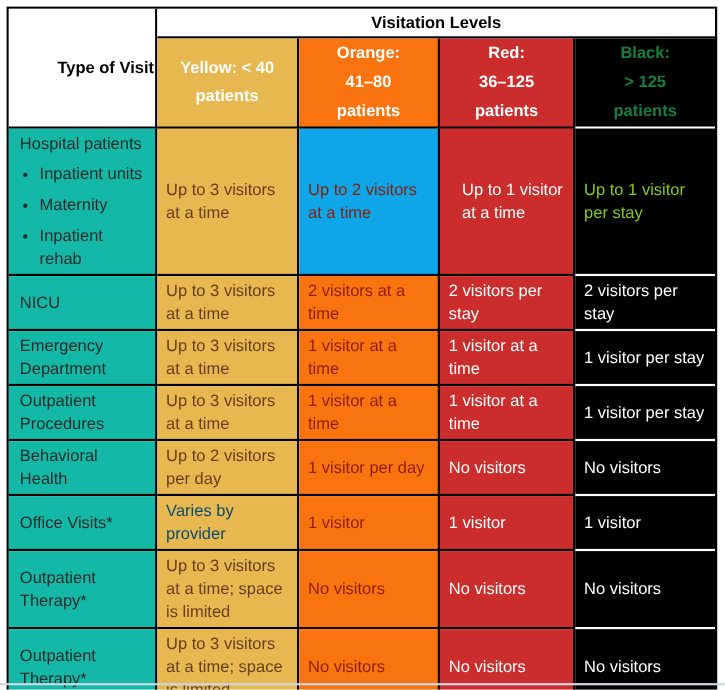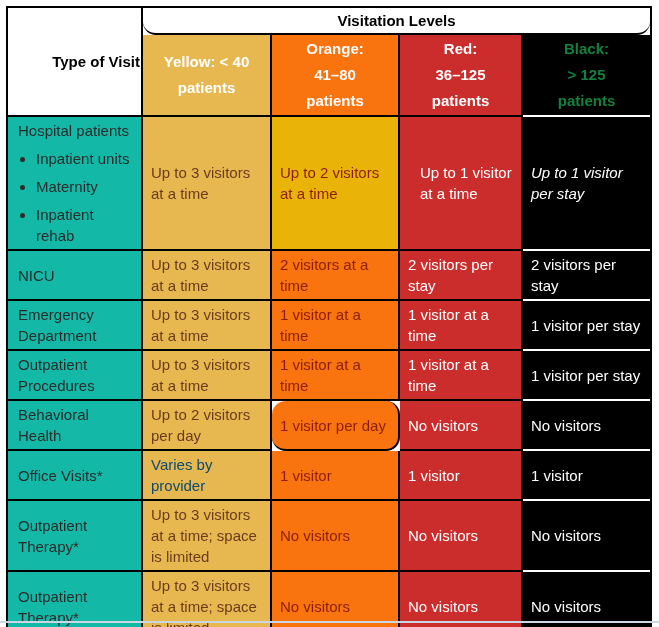--- a/index.html
+++ b/index.html
@@ -37,21 +37,20 @@
   .r-title{height:27px;}
   .r-heads{height:78px;}
   .r1{height:104px;}
   .r2,.r3,.r4,.r5{height:43px;}
   .r6{height:42px;}
   .r7{height:64px;}
   .r8{height:63px;}
   td.title{
     text-align:center;font-weight:bold;color:#000;
     background:#fff;
-    border-radius:13px;
   }
   td.corner{
     text-align:right;font-weight:bold;color:#000;
     background:#fff;
   }
   td.colhead{
     text-align:center;font-weight:bold;
     white-space:pre-line;
     line-height:26px;
   }
@@ -106,23 +105,23 @@
       <tr class="r1">
         <td class="rowlabel">
           <div>Hospital patients</div>
           <ul class="bullets">
             <li>Inpatient units</li>
             <li>Maternity</li>
             <li>Inpatient rehab</li>
           </ul>
         </td>
         <td class="cell" data-col="0" style="background-color: rgb(231, 184, 80); color: rgb(107, 59, 30);">Up to 3 visitors at a time</td>
-        <td class="cell" data-col="1" style="background-color: #eab308; color: rgb(139, 30, 4);">Up to 2 visitors at a time</td>
+        <td class="cell" data-col="1" style="background-color: #0ea5e9; color: rgb(139, 30, 4);">Up to 2 visitors at a time</td>
         <td class="cell" data-col="2" style="background-color: rgb(203, 44, 44); color: rgb(255, 255, 255); padding-left: 20px;">Up to 1 visitor at a time</td>
-        <td class="cell" data-col="3" style="background-color: rgb(0, 0, 0); color: #ffffff; font-style: italic;">Up to 1 visitor per stay</td>
+        <td class="cell" data-col="3" style="background-color: rgb(0, 0, 0); color: #84cc16;">Up to 1 visitor per stay</td>
       </tr>
 
       <tr class="r2">
         <td class="rowlabel">NICU</td>
         <td class="cell" data-col="0" style="background-color: rgb(231, 184, 80); color: rgb(107, 59, 30);">Up to 3 visitors at a time</td>
         <td class="cell" data-col="1" style="background-color: rgb(249, 115, 15); color: rgb(139, 30, 4);">2 visitors at a time</td>
         <td class="cell" data-col="2" style="background-color: rgb(203, 44, 44); color: rgb(255, 255, 255);">2 visitors per stay</td>
         <td class="cell" data-col="3" style="background-color: rgb(0, 0, 0); color: rgb(255, 255, 255);">2 visitors per stay</td>
       </tr>
 
@@ -138,21 +137,21 @@
         <td class="rowlabel">Outpatient Procedures</td>
         <td class="cell" data-col="0" style="background-color: rgb(231, 184, 80); color: rgb(107, 59, 30);">Up to 3 visitors at a time</td>
         <td class="cell" data-col="1" style="background-color: rgb(249, 115, 15); color: rgb(139, 30, 4);">1 visitor at a time</td>
         <td class="cell" data-col="2" style="background-color: rgb(203, 44, 44); color: rgb(255, 255, 255);">1 visitor at a time</td>
         <td class="cell" data-col="3" style="background-color: rgb(0, 0, 0); color: rgb(255, 255, 255);">1 visitor per stay</td>
       </tr>
 
       <tr class="r5">
         <td class="rowlabel">Behavioral Health</td>
         <td class="cell" data-col="0" style="background-color: rgb(231, 184, 80); color: rgb(107, 59, 30);">Up to 2 visitors per day</td>
-        <td class="cell" data-col="1" style="background-color: rgb(249, 115, 15); color: rgb(139, 30, 4); border-radius: 14px;">1 visitor per day</td>
+        <td class="cell" data-col="1" style="background-color: rgb(249, 115, 15); color: rgb(139, 30, 4);">1 visitor per day</td>
         <td class="cell" data-col="2" style="background-color: rgb(203, 44, 44); color: rgb(255, 255, 255);">No visitors</td>
         <td class="cell" data-col="3" style="background-color: rgb(0, 0, 0); color: rgb(255, 255, 255);">No visitors</td>
       </tr>
 
       <tr class="r6">
         <td class="rowlabel">Office Visits*</td>
         <td class="cell" data-col="0" style="background-color: rgb(231, 184, 80); color: #0c4a6e;">Varies by provider</td>
         <td class="cell" data-col="1" style="background-color: rgb(249, 115, 15); color: rgb(139, 30, 4);">1 visitor</td>
         <td class="cell" data-col="2" style="background-color: rgb(203, 44, 44); color: rgb(255, 255, 255);">1 visitor</td>
         <td class="cell" data-col="3" style="background-color: rgb(0, 0, 0); color: rgb(255, 255, 255);">1 visitor</td>

